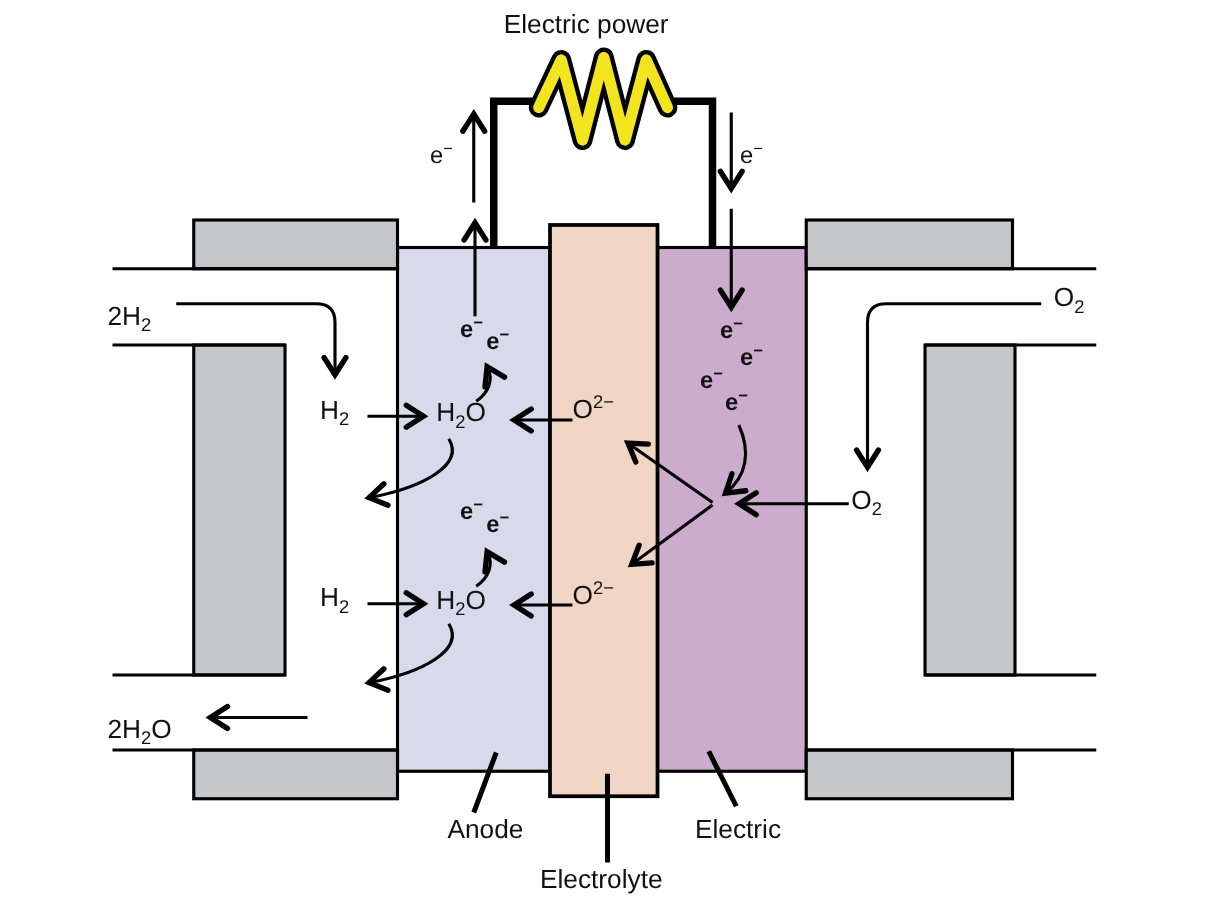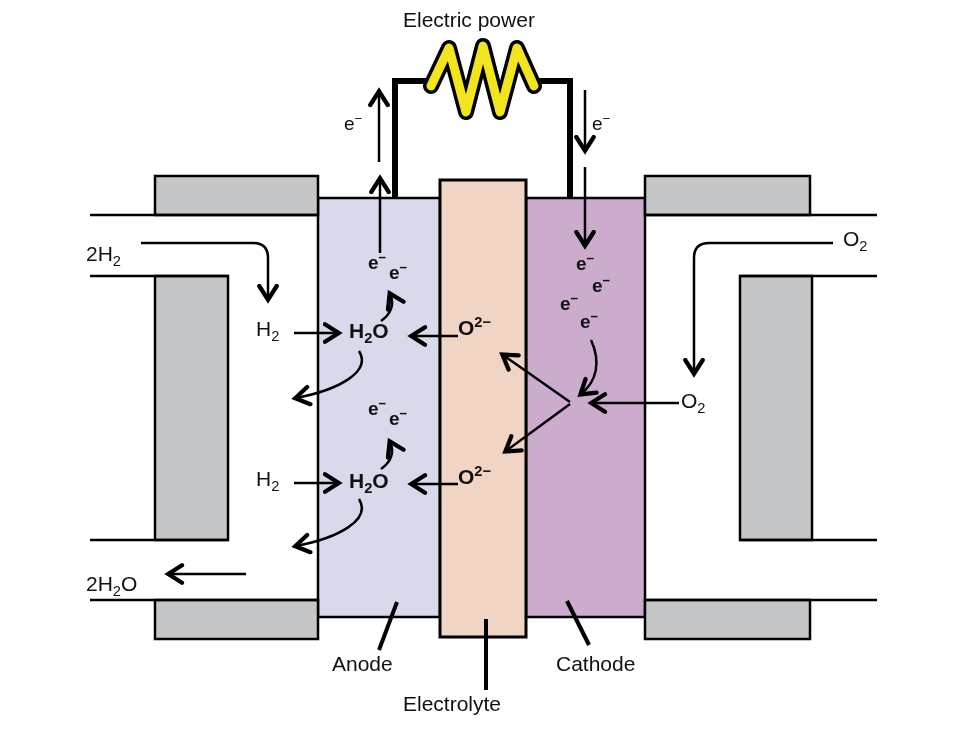--- a/index.html
+++ b/index.html
@@ -7,21 +7,21 @@
     position:relative;width:975px;height:731px;background:#ffffff;overflow:hidden;
     font-family:"Liberation Sans",sans-serif;color:#111111;
   }
   .stage svg{position:absolute;left:0;top:0;}
   .lbl{
     position:absolute;font-size:21px;line-height:1.1;color:var(--c-text,#111);
     white-space:nowrap;
   }
   .lbl sub{font-size:70%;}
   .lbl sup{font-size:70%;}
-  .bold{font-weight:bold;}
+  .bold{font-weight:normal;}
   .small{font-size:19px;}
   .emini{font-size:19px;font-weight:bold;}
 </style>
 </head>
 <body>
 
 <div class="stage">
 
   <svg width="975" height="731" viewBox="0 0 975 731">
     <defs>
@@ -110,17 +110,17 @@
 
   <div class="lbl emini" style="left:576px;top:252px"><span>e</span><sup>−</sup></div>
   <div class="lbl emini" style="left:592px;top:274px"><span>e</span><sup>−</sup></div>
   <div class="lbl emini" style="left:560px;top:292px"><span>e</span><sup>−</sup></div>
   <div class="lbl emini" style="left:580px;top:310px"><span>e</span><sup>−</sup></div>
 
   <div class="lbl" style="left:681px;top:389px"><span>O</span><sub>2</sub></div>
 
   <div class="lbl" style="left:86px;top:572px"><span>2H</span><sub>2</sub><span>O</span></div>
 
-  <div class="lbl" style="left:332px;top:652px">Anode</div>
-  <div class="lbl" style="left:403px;top:692px">Electrolyte</div>
-  <div class="lbl" style="left:556px;top:652px">Cathode</div>
+  <div class="lbl" style="left:358px;top:652px">Anode</div>
+  <div class="lbl" style="left:432px;top:692px">Electrolyte</div>
+  <div class="lbl" style="left:556px;top:652px">Electric</div>
 
 </div>
 
 </body></html>

